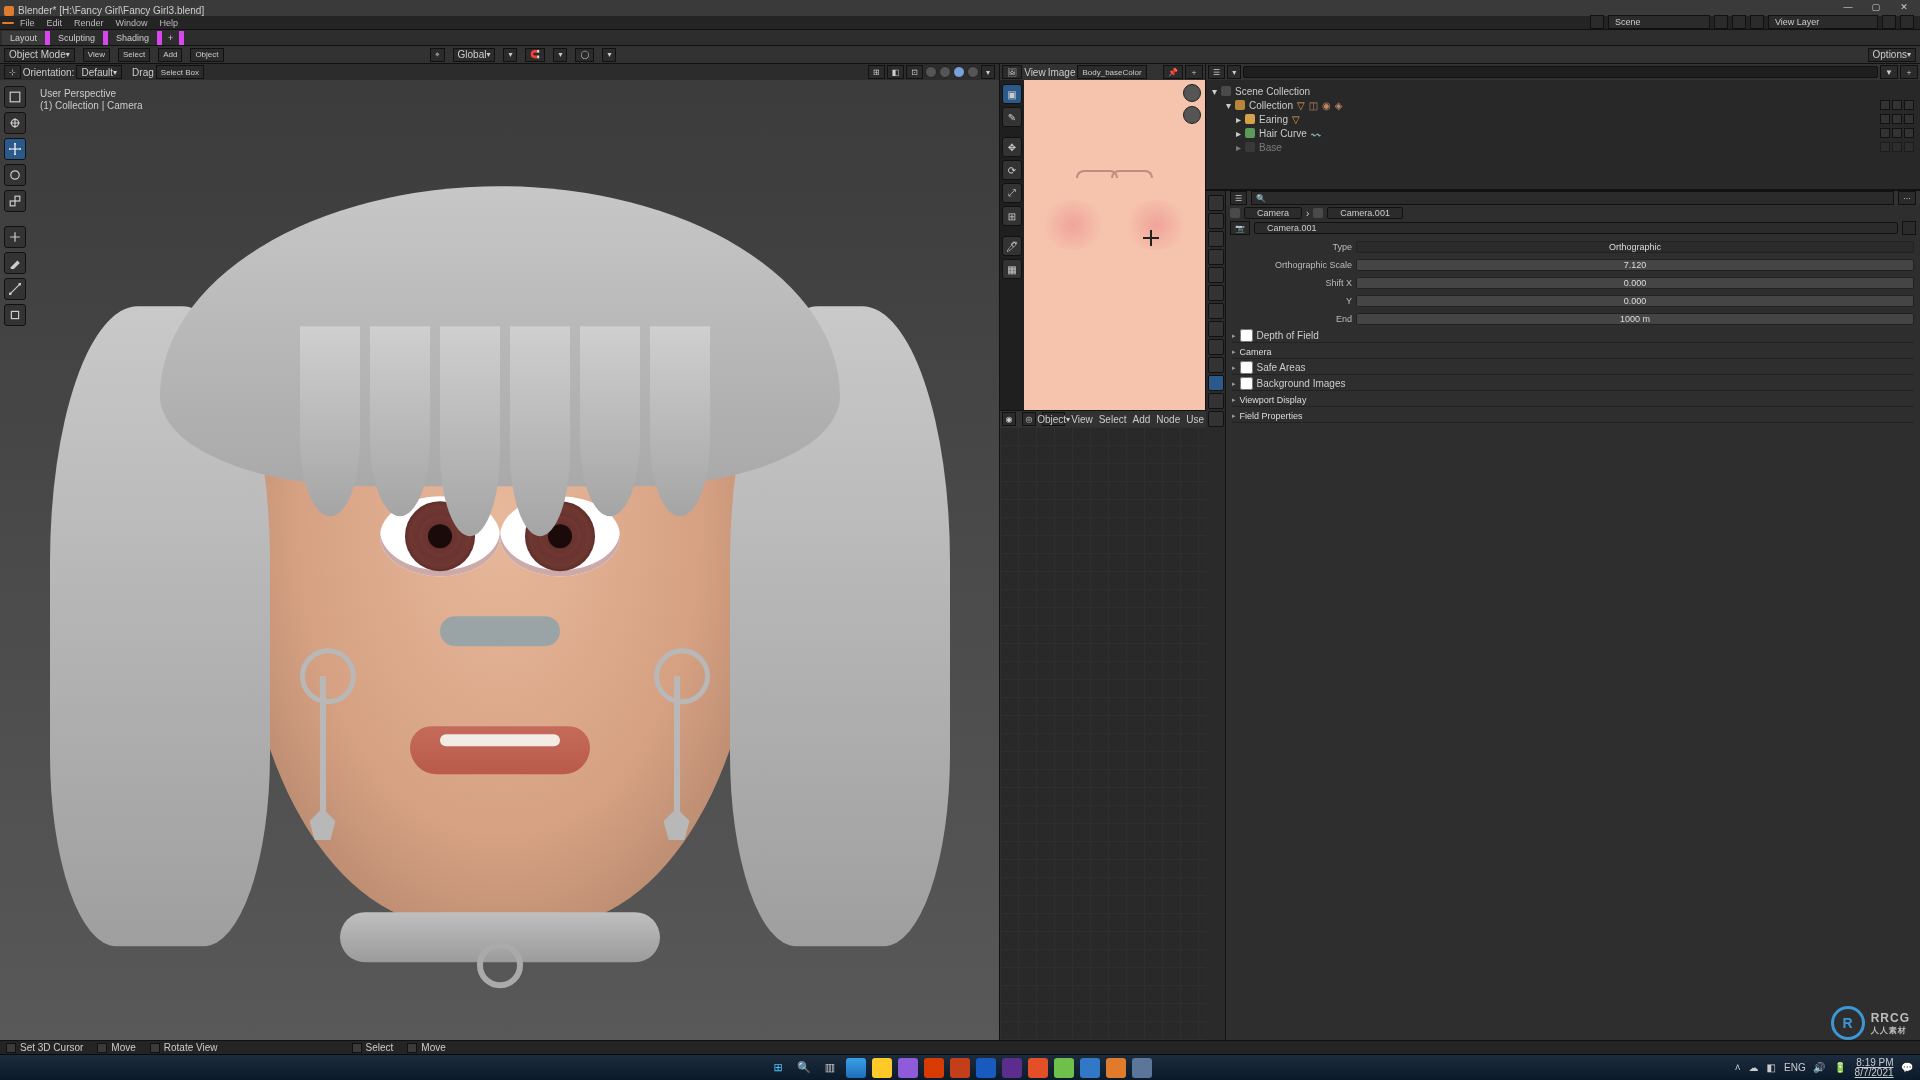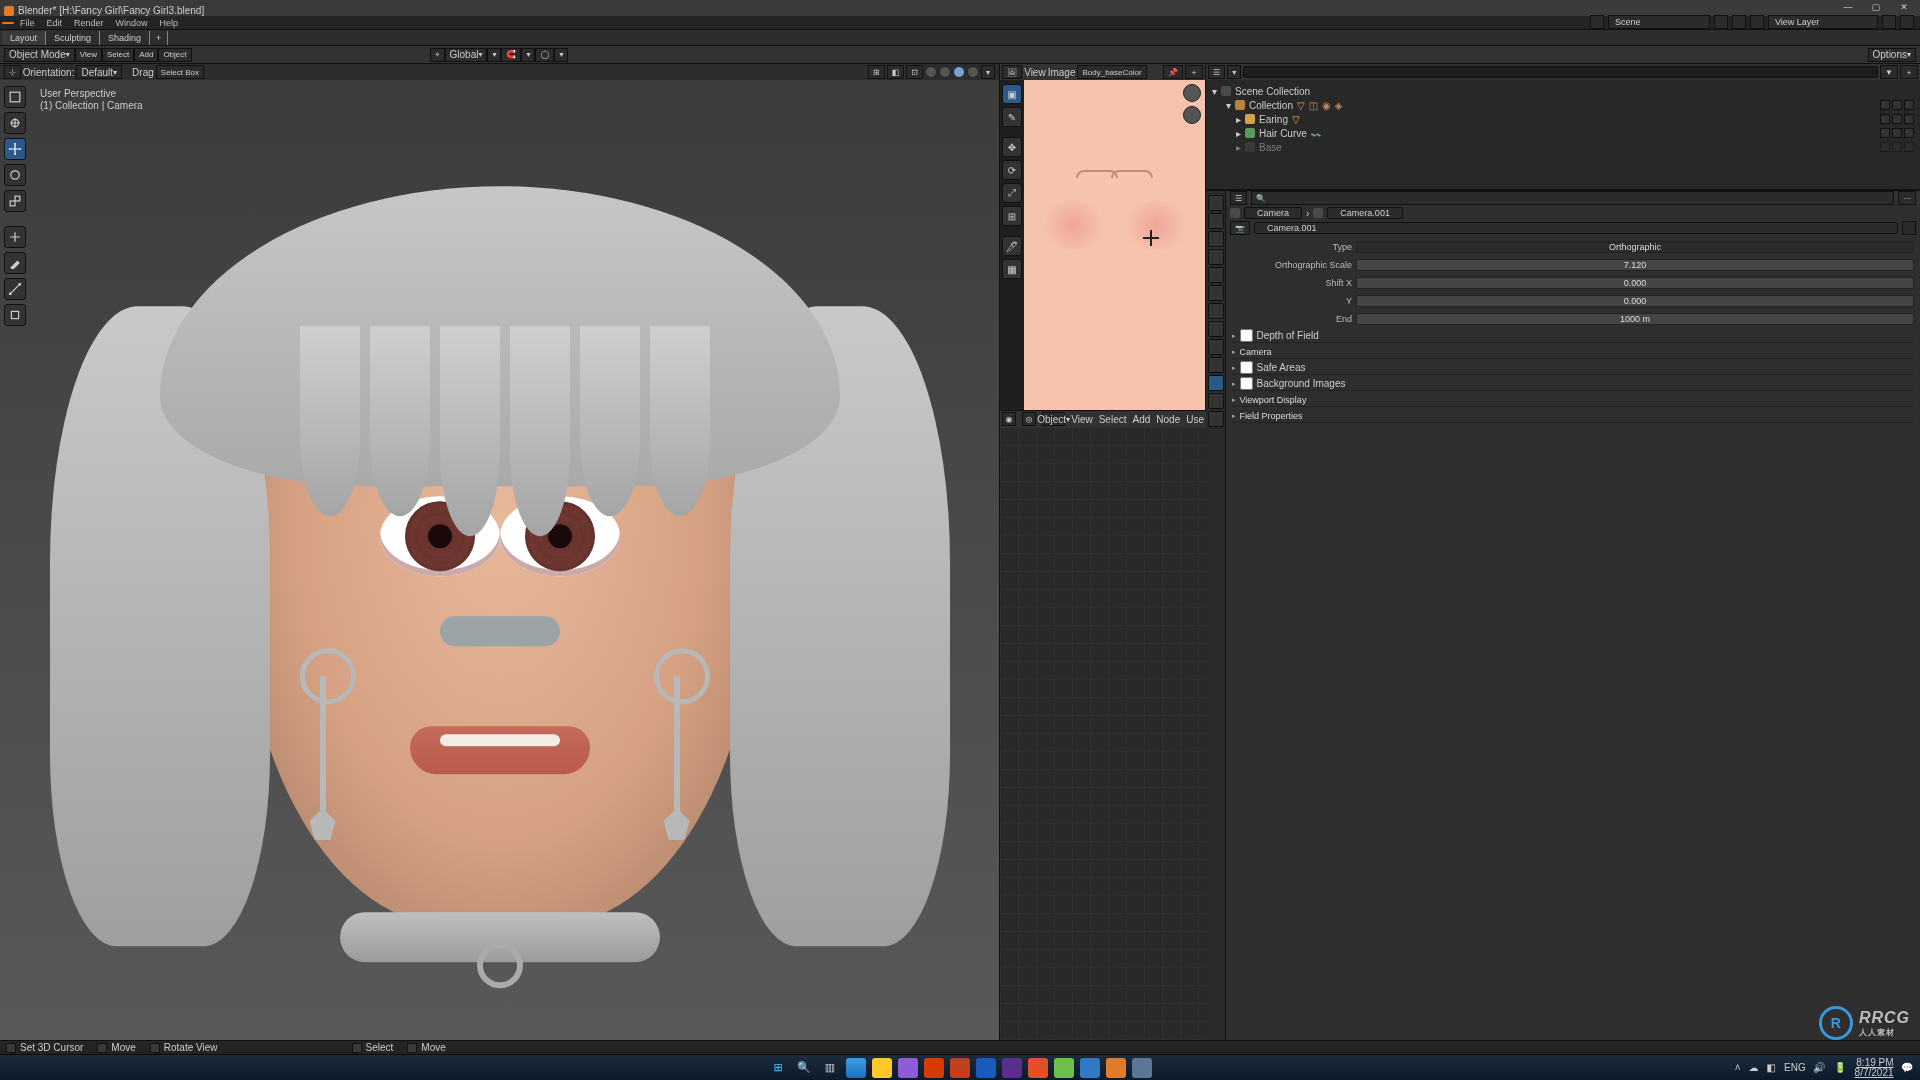--- a/index.html
+++ b/index.html
@@ -2,28 +2,28 @@
 <html><head>
 <meta charset="utf-8">
 <style>
   * { box-sizing: border-box; margin: 0; padding: 0; font-family: "Segoe UI", Arial, sans-serif; font-size: 10px; color: #ccc; user-select: none; }
   body { background:#1f1f1f; width:1920px; height:1080px; overflow:hidden; position:relative; }
   .titlebar { height:16px; background:#3a3a3a; display:flex; align-items:flex-end; padding:0 4px; }
   .titlebar .t-icon { width:10px; height:10px; background:#e07b2c; border-radius:2px; margin-right:4px; }
   .menubar { height:14px; background:#242424; display:flex; align-items:center; padding:0 2px; gap:0; border-bottom:1px solid #101010;}
   .menubar span { padding:1px 6px; font-size:9px; color:#bbb; }
   .tabs-row { height:16px; background:#2d2d2d; display:flex; align-items:center; padding:0 2px; border-bottom:1px solid #101010;}
-  .tabs-row .tab { padding:2px 8px; font-size:9px; background:#2d2d2d; border-right:1px solid #d946ef;}
+  .tabs-row .tab { padding:2px 8px; font-size:9px; background:#2d2d2d; border-right:5px solid #d946ef;}
   .tabs-row .tab.active { background:#3a3a3a; }
   .tabs-row .tab.plus { padding:2px 6px; }
   .topright { position:absolute; right:6px; top:14px; display:flex; align-items:center; gap:4px; height:16px; }
   .topright .field { background:#2b2b2b; border:1px solid #111; height:14px; padding:0 6px; display:flex; align-items:center; font-size:9px;}
   .topright .iconbox { width:14px; height:14px; background:#2b2b2b; border:1px solid #111; }
   .toolstrip { height:18px; background:#323232; display:flex; align-items:center; justify-content:space-between; padding:0 4px; border-bottom:1px solid #101010; }
-  .toolstrip .group { display:flex; align-items:center; gap:0; }
+  .toolstrip .group { display:flex; align-items:center; gap:8px; }
   .ib { height:14px; min-width:14px; background:#2b2b2b; border:1px solid #111; display:flex; align-items:center; justify-content:center; font-size:8px; padding:0 4px;}
   .work { display:flex; height:calc(1080px - 16px - 14px - 16px - 18px - 26px); }
   .vpwrap { position:relative; }
   .vp3d { width:1000px; height:100%; background:linear-gradient(#3b3b3b,#595959); position:relative; overflow:hidden; border-right:1px solid #111;}
   .vp-header { position:absolute; top:0; left:0; right:0; height:16px; background:rgba(40,40,40,.75); display:flex; align-items:center; padding:0 4px; gap:2px; z-index:5;}
   .vp-header .right { margin-left:auto; display:flex; gap:2px; align-items:center;}
   .vp-header .shadedot { width:12px; height:12px; border-radius:50%; background:#555; border:1px solid #222;}
   .overlay-label { position:absolute; top:24px; left:40px; font-size:9px; color:#ddd; line-height:12px; z-index:5;}
   .toolcol { position:absolute; top:22px; left:4px; display:flex; flex-direction:column; gap:4px; z-index:5;}
   .toolbtn { width:22px; height:22px; background:#333; border:1px solid #111; border-radius:3px; display:flex; align-items:center; justify-content:center;}
@@ -123,21 +123,21 @@
   .taskbar .trayline { text-align:right; line-height:10px;text-decoration:underline;}
 
   
   .winctrl { position:absolute; right:2px; top:0; display:flex; gap:0; height:16px;}
   .winctrl div { width:28px; height:14px; display:flex; align-items:center; justify-content:center; color:#ccc; font-size:9px;}
 
   
   .wm { position:fixed; right:10px; bottom:40px; display:flex; align-items:center; gap:6px; z-index:20; opacity:.9;}
   .wmlogo { width:34px; height:34px; border:3px solid #3da3e8; border-radius:50%; display:flex; align-items:center; justify-content:center; color:#3da3e8; font-weight:bold; font-size:14px;}
   .wmtext { color:#fff; font-weight:bold; letter-spacing:1px;}
-  .wmtext .big{font-size:16px;font-style:italic;} .wmtext .sm{font-size:8px; color:#ccc;}
+  .wmtext .big{font-size:12px;} .wmtext .sm{font-size:8px; color:#ccc;}
 </style>
 </head>
 <body>
 
 <div class="titlebar">
   <div class="t-icon"></div>
   <span>Blender*  [H:\Fancy Girl\Fancy Girl3.blend]</span>
   <div class="winctrl">
     <div>—</div>
     <div>▢</div>

